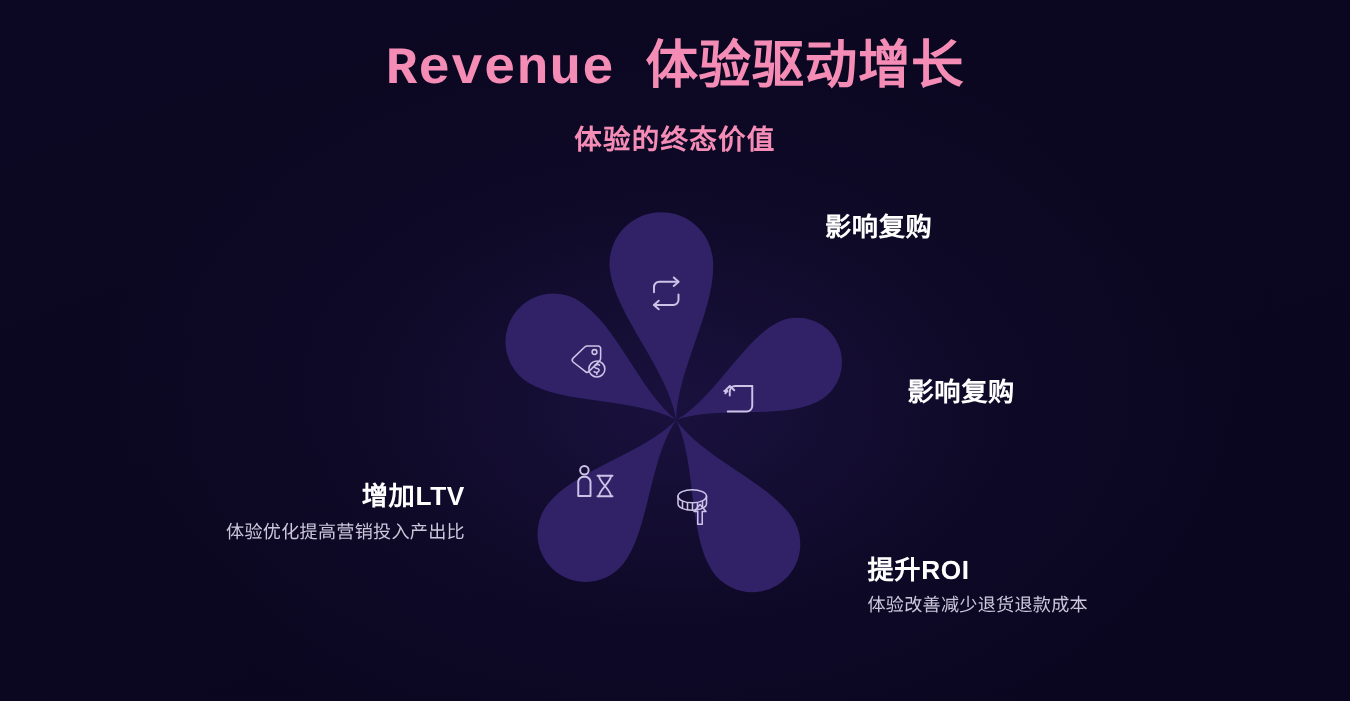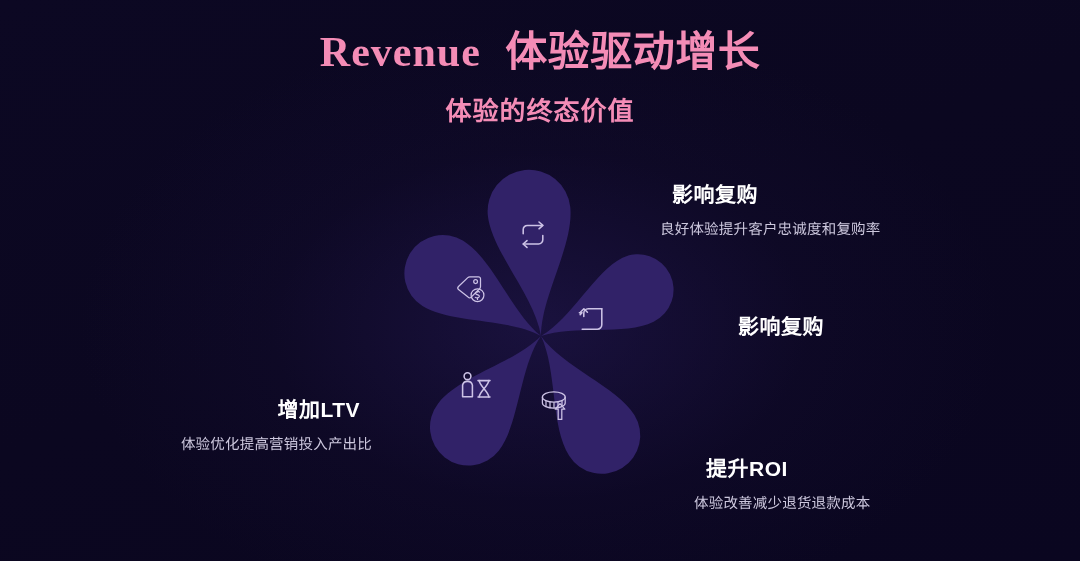--- a/index.html
+++ b/index.html
@@ -39,27 +39,27 @@
   .main-title {
     margin: 0;
     font-size: 42px;
     font-weight: 700;
     letter-spacing: 0.5px;
     color: #f48cb6;
     line-height: 1.12;
     white-space: pre;
   }
   .main-title .en {
-    font-family: Liberation Serif, serif;
+    font-family: Liberation Mono, monospace;
     font-weight: 700;
     letter-spacing: 1px;
   }
   .sub-title {
     margin: 14px 0 0 0;
-    font-size: 26px;
+    font-size: 22px;
     font-weight: 700;
     color: #f48cb6;
     letter-spacing: 1px;
   }
 
   
   #flower {
     position: absolute;
     left: 355px;
     top: 150px;
@@ -71,21 +71,21 @@
   .petal-shape { fill: #312268; }
   .petal-icon { fill: none; stroke: #cdc3e6; stroke-width: 1.55; stroke-linecap: round; stroke-linejoin: round; }
   .petal-icon-fine { fill: none; stroke: #cdc3e6; stroke-width: 1.25; stroke-linecap: round; stroke-linejoin: round; }
 
   
   .callout {
     position: absolute;
     pointer-events: none;
   }
   .callout .c-title {
-    margin: 12px;
+    margin: 0;
     font-size: 21px;
     font-weight: 700;
     color: #ffffff;
     letter-spacing: 0.5px;
     line-height: 1.25;
   }
   .callout .c-desc {
     margin: 6px 0 0 0;
     font-size: 14.5px;
     font-weight: 400;
@@ -184,21 +184,20 @@
         <path class="petal-icon-fine" d="M17.2 29.4 L17.2 19.2 L14.2 19.2 L19.0 13.6 L23.8 19.2 L20.8 19.2 L20.8 29.4 Z"></path>
       </g>
     </svg>
   </div>
 
   <div class="callout align-right" id="callout-sales">
   </div>
 
   <div class="callout align-left" id="callout-repeat">
     <p class="c-title">影响复购</p>
-    <p class="c-desc">良好体验提升客户忠诚度和复购率</p>
   </div>
 
   <div class="callout align-left" id="callout-returns">
     <p class="c-title">影响复购</p>
   </div>
 
   <div class="callout align-right" id="callout-ltv">
     <p class="c-title">增加LTV</p>
     <p class="c-desc">体验优化提高营销投入产出比</p>
   </div>

